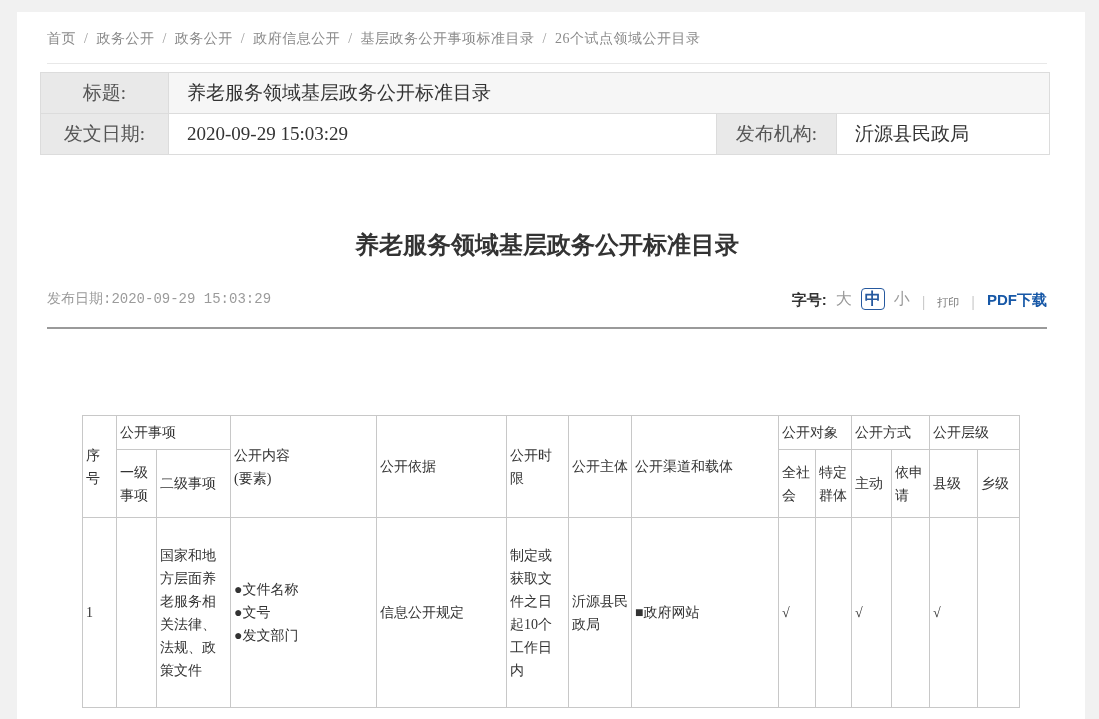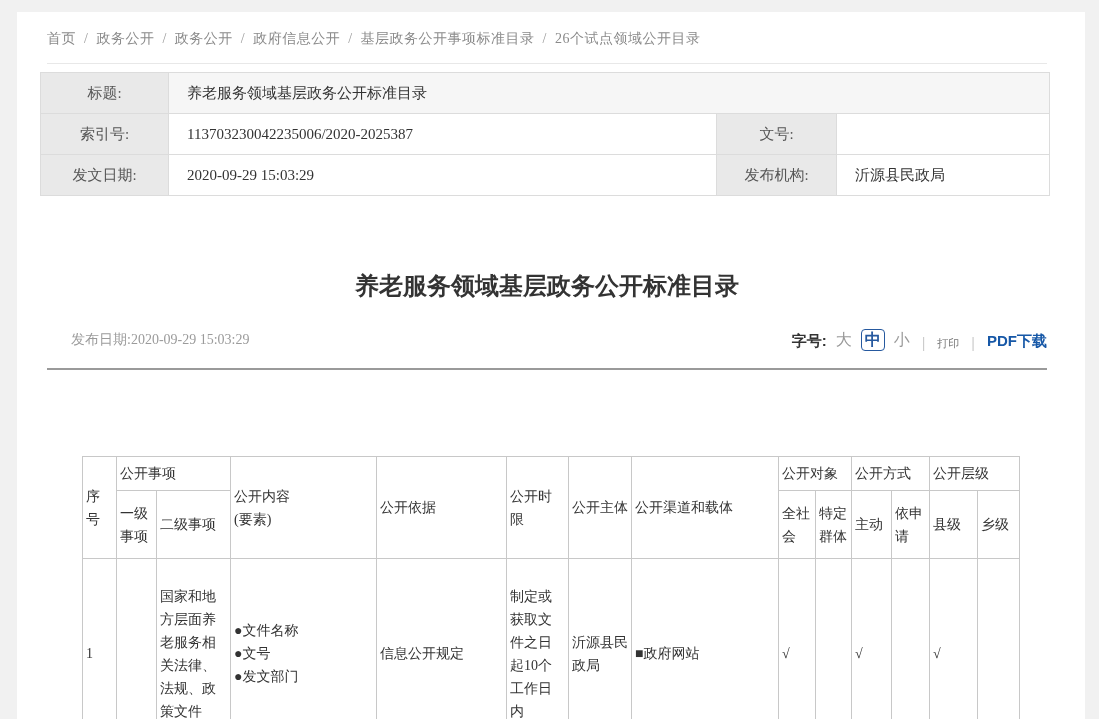--- a/index.html
+++ b/index.html
@@ -18,39 +18,39 @@
     font-size:14px; color:#8a8a8a; line-height:20px; letter-spacing:.5px;
   }
   .crumb { color:#8a8a8a; cursor:pointer; }
   .crumb-sep { color:#9b9b9b; margin:0 8px; }
   .light-rule { border:none; border-top:1px solid #e8e8e8; margin-top:14px; }
 
   
   .meta-table {
     border-collapse:collapse; table-layout:fixed;
     width:1009px; margin-left:-7px; margin-top:8px;
-    font-family:"Liberation Serif", serif; font-size:15px;
+    font-family:"Liberation Serif", serif; font-size:19px;
   }
   .meta-table td { border:1px solid #dcdcdc; height:41px; vertical-align:middle; }
   .meta-label { background:#e9e9e9; color:#555; text-align:center; }
   .meta-value { color:#333; padding-left:18px; background:#fff; }
   .meta-value.shaded { background:#f6f6f6; }
 
   
   .article-title {
     margin-top:73px; text-align:center;
     font-size:24px; font-weight:bold; color:#333; line-height:34px;
   }
   .pub-row {
     margin-top:24px; height:26px;
     display:flex; justify-content:space-between; align-items:center;
   }
   .pub-date {
-    font-family:Liberation Serif, serif;
-    font-size:14px; color:#9b9b9b;margin-left:24px;
+    font-family:Liberation Mono, monospace;
+    font-size:14px; color:#9b9b9b;
   }
   .toolbar { display:flex; align-items:flex-end; gap:9px; }
   .fs-label { font-size:15px; font-weight:bold; color:#333; }
   .fs-btn { font-size:16px; color:#999; cursor:pointer; }
   .fs-btn.active {
     color:#26599f; font-weight:bold;
     border:1px solid #26599f; border-radius:4px;
     padding:0 3px; line-height:20px; background:#fff;
   }
   .tb-sep { color:#ccc; font-size:14px; margin:0 3px; }
@@ -91,26 +91,20 @@
       <colgroup>
           <col style="width:128px">
           <col style="width:548px">
           <col style="width:120px">
           <col style="width:213px">
         </colgroup>
       <tbody>
           <tr>
         <td class="meta-label">标题:</td>
         <td class="meta-value shaded" colspan="3">养老服务领域基层政务公开标准目录</td>
-      </tr>
-      <tr>
-        <td class="meta-label">索引号:</td>
-        <td class="meta-value">113703230042235006/2020-2025387</td>
-        <td class="meta-label">文号:</td>
-        <td class="meta-value"></td>
       </tr>
       <tr>
         <td class="meta-label">发文日期:</td>
         <td class="meta-value">2020-09-29 15:03:29</td>
         <td class="meta-label">发布机构:</td>
         <td class="meta-value">沂源县民政局</td>
       </tr>
     </tbody>
       </table>
 

